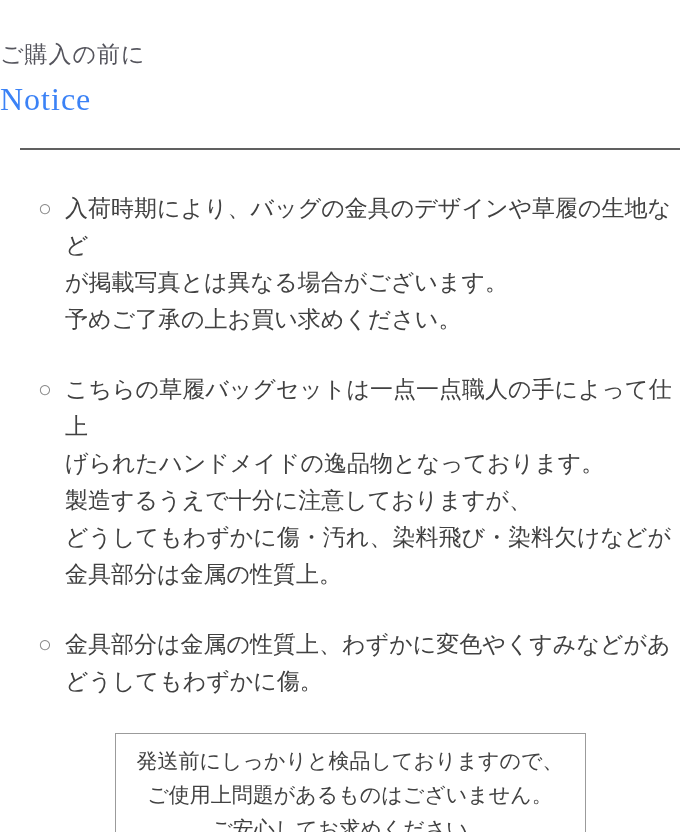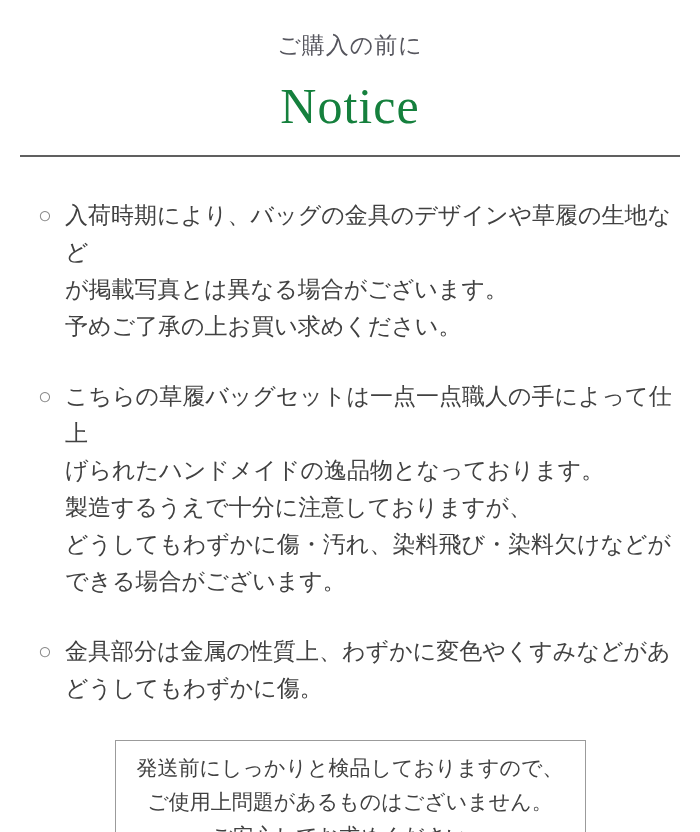--- a/index.html
+++ b/index.html
@@ -9,36 +9,35 @@
   }
   .page {
     position: relative;
     width: 700px;
     height: 832px;
     background: #ffffff;
     overflow: hidden;
     font-family: "Liberation Sans", "DejaVu Sans", sans-serif;
   }
   .header {
-    text-align: center;
-    padding-top: 32px;
+    padding-top: 41px;
   }
   .header-subtitle {
     font-family: "Liberation Serif", "DejaVu Serif", serif;
     font-size: 23px;
     line-height: 28px;
     color: #55555d;
     letter-spacing: 1px;
   }
   .header-title {
     font-family: "Liberation Serif", "DejaVu Serif", serif;
-    font-size: 50px;
+    font-size: 32px;
     line-height: 56px;
-    margin-top: 18px;
-    color: #15803d;
+    margin-top: 2px;
+    color: #3b82f6;
     letter-spacing: 1px;
   }
   .divider {
     border: none;
     border-top: 2px solid #606060;
     margin: 21px 20px 0 20px;
   }
   .content {
     margin: 40px 12px 0 38px;
   }
@@ -92,21 +91,21 @@
 が掲載写真とは異なる場合がございます。
 予めご了承の上お買い求めください。</span>
     </div>
 
     <div class="notice-item">
       <span class="notice-marker">○</span>
       <span class="notice-text">こちらの草履バッグセットは一点一点職人の手によって仕上
 げられたハンドメイドの逸品物となっております。
 製造するうえで十分に注意しておりますが、
 どうしてもわずかに傷・汚れ、染料飛び・染料欠けなどが
-できる場合がございます。</span>
+金具部分は金属の性質上。</span>
     </div>
 
     <div class="notice-item">
       <span class="notice-marker">○</span>
       <span class="notice-text">金具部分は金属の性質上、わずかに変色やくすみなどがあ
 どうしてもわずかに傷。</span>
     </div>
 
   </div>
 

